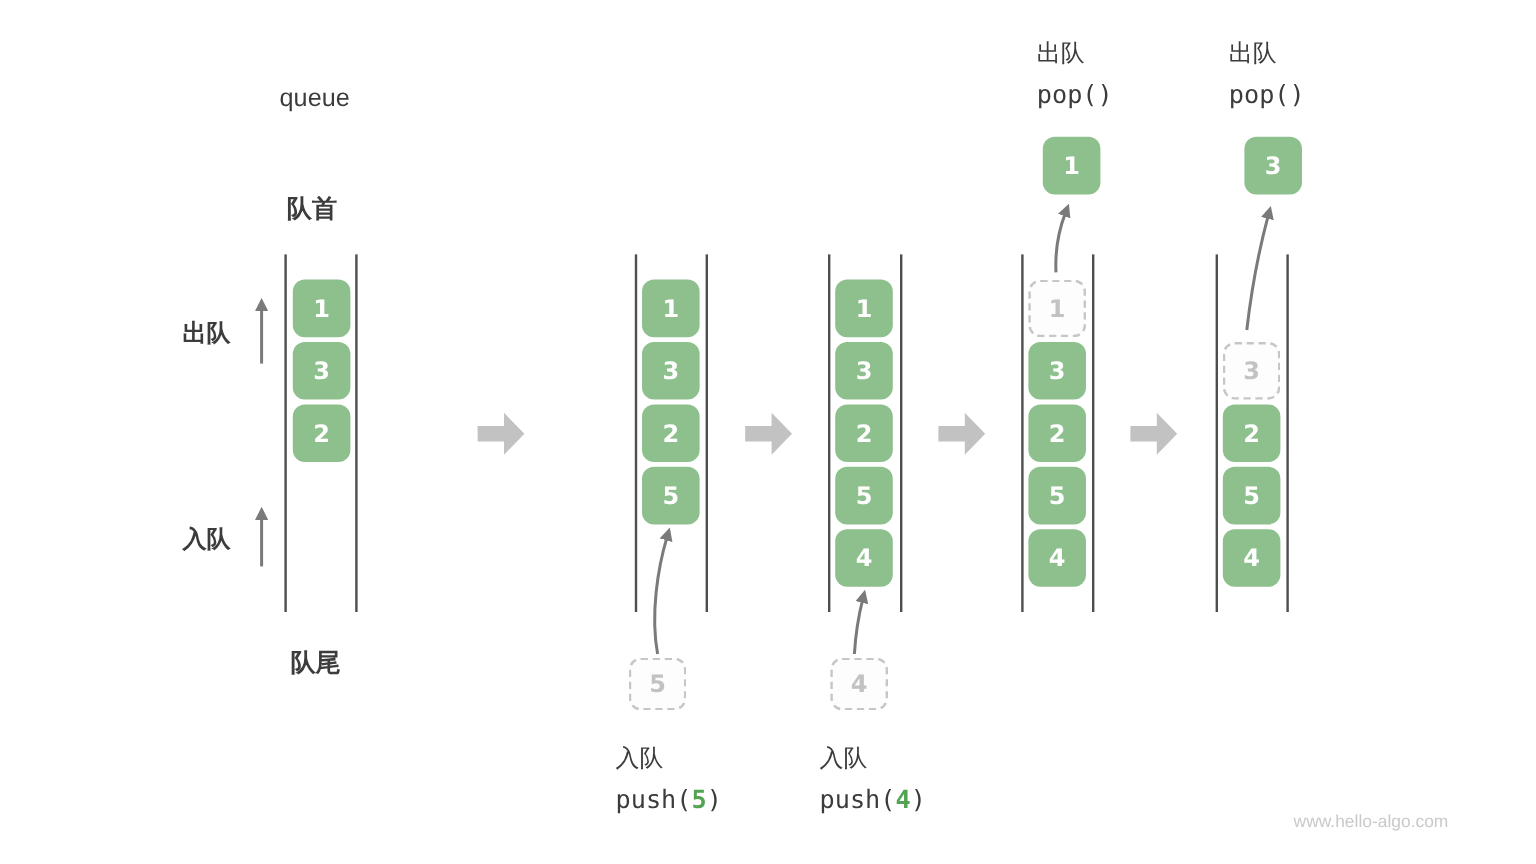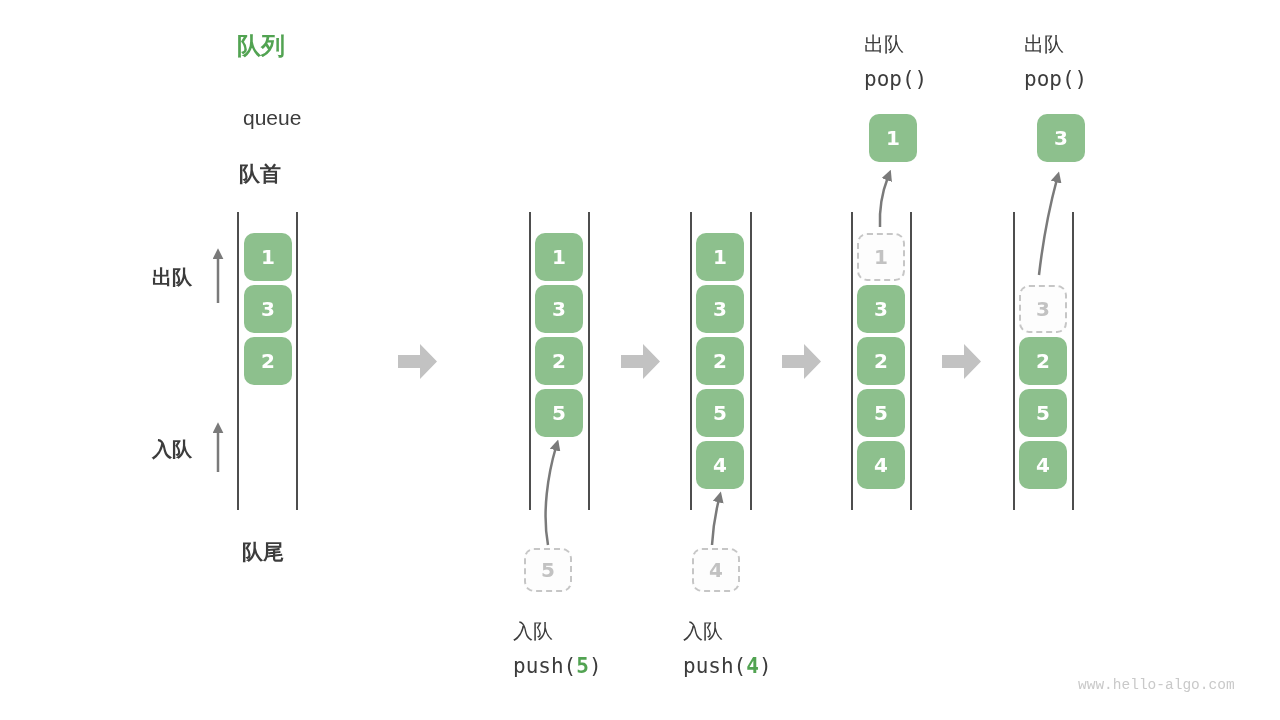--- a/index.html
+++ b/index.html
@@ -19,22 +19,22 @@
     overflow:hidden; font-family:"Liberation Sans","DejaVu Sans",sans-serif;
     color:var(--text-dark);
   }
   .overlay { position:absolute; left:0; top:0; pointer-events:none; }
 
   .title-zh {
     position:absolute; left:237px; top:30px; width:120px;
     font-size:24px; font-weight:bold; color:var(--accent-green);
   }
   .title-en {
-    position:absolute; left:243px; top:70px; width:120px;
-    font-size:21px; color:var(--text-dark);margin-top:36px;
+    position:absolute; left:233px; top:70px; width:120px;
+    font-size:21px; color:var(--text-dark);
   }
   .lbl { position:absolute; font-size:21px; font-weight:bold; color:var(--text-dark); }
   .lbl.front { left:239px; top:160px; }
   .lbl.rear  { left:242px; top:538px; }
   .lbl.side  { font-size:20px; }
   .lbl.dequeue { left:152px; top:264px; }
   .lbl.enqueue { left:152px; top:436px; }
 
   .rail {
     position:absolute; top:212px; width:1.5px; height:298px;
@@ -57,21 +57,21 @@
   .op-label { position:absolute; }
   .op-zh { font-size:20px; color:var(--text-dark); margin-bottom:9px; }
   .op-code {
     font-family:"DejaVu Sans Mono","Liberation Mono",monospace;
     font-size:21px; color:var(--text-dark); white-space:nowrap;
   }
   .op-code .arg { color:var(--accent-green); font-weight:bold; }
 
   .watermark {
     position:absolute; left:1078px; top:677px;
-    font-family:Liberation Mono, monospace;
+    font-family:Liberation Sans, sans-serif;
     font-size:14.5px; color:var(--watermark-gray);
   }
 </style>
 </head>
 <body>
 
 <div class="canvas">
 
   <svg class="overlay" width="1280" height="720" viewBox="0 0 1280 720">
     <defs>
@@ -89,21 +89,20 @@
     <path d="M1039,275 C1043,240 1050,205 1057,179" fill="none" stroke="#7A7A7A" stroke-width="2.5" marker-end="url(#ah)"></path>
 
     <g fill="#C2C2C2">
       <polygon points="0,12 22,12 22,1 39,18.5 22,36 22,25 0,25" transform="translate(398,343)"></polygon>
       <polygon points="0,12 22,12 22,1 39,18.5 22,36 22,25 0,25" transform="translate(621,343)"></polygon>
       <polygon points="0,12 22,12 22,1 39,18.5 22,36 22,25 0,25" transform="translate(782,343)"></polygon>
       <polygon points="0,12 22,12 22,1 39,18.5 22,36 22,25 0,25" transform="translate(942,343)"></polygon>
     </g>
   </svg>
 
-  <div class="title-zh">队列</div>
   <div class="title-en">queue</div>
   <div class="lbl front">队首</div>
   <div class="lbl rear">队尾</div>
   <div class="lbl side dequeue">出队</div>
   <div class="lbl side enqueue">入队</div>
 
   <div class="rail" style="left:237px"></div>
   <div class="rail" style="left:296px"></div>
   <div class="rail" style="left:529px"></div>
   <div class="rail" style="left:588px"></div>

